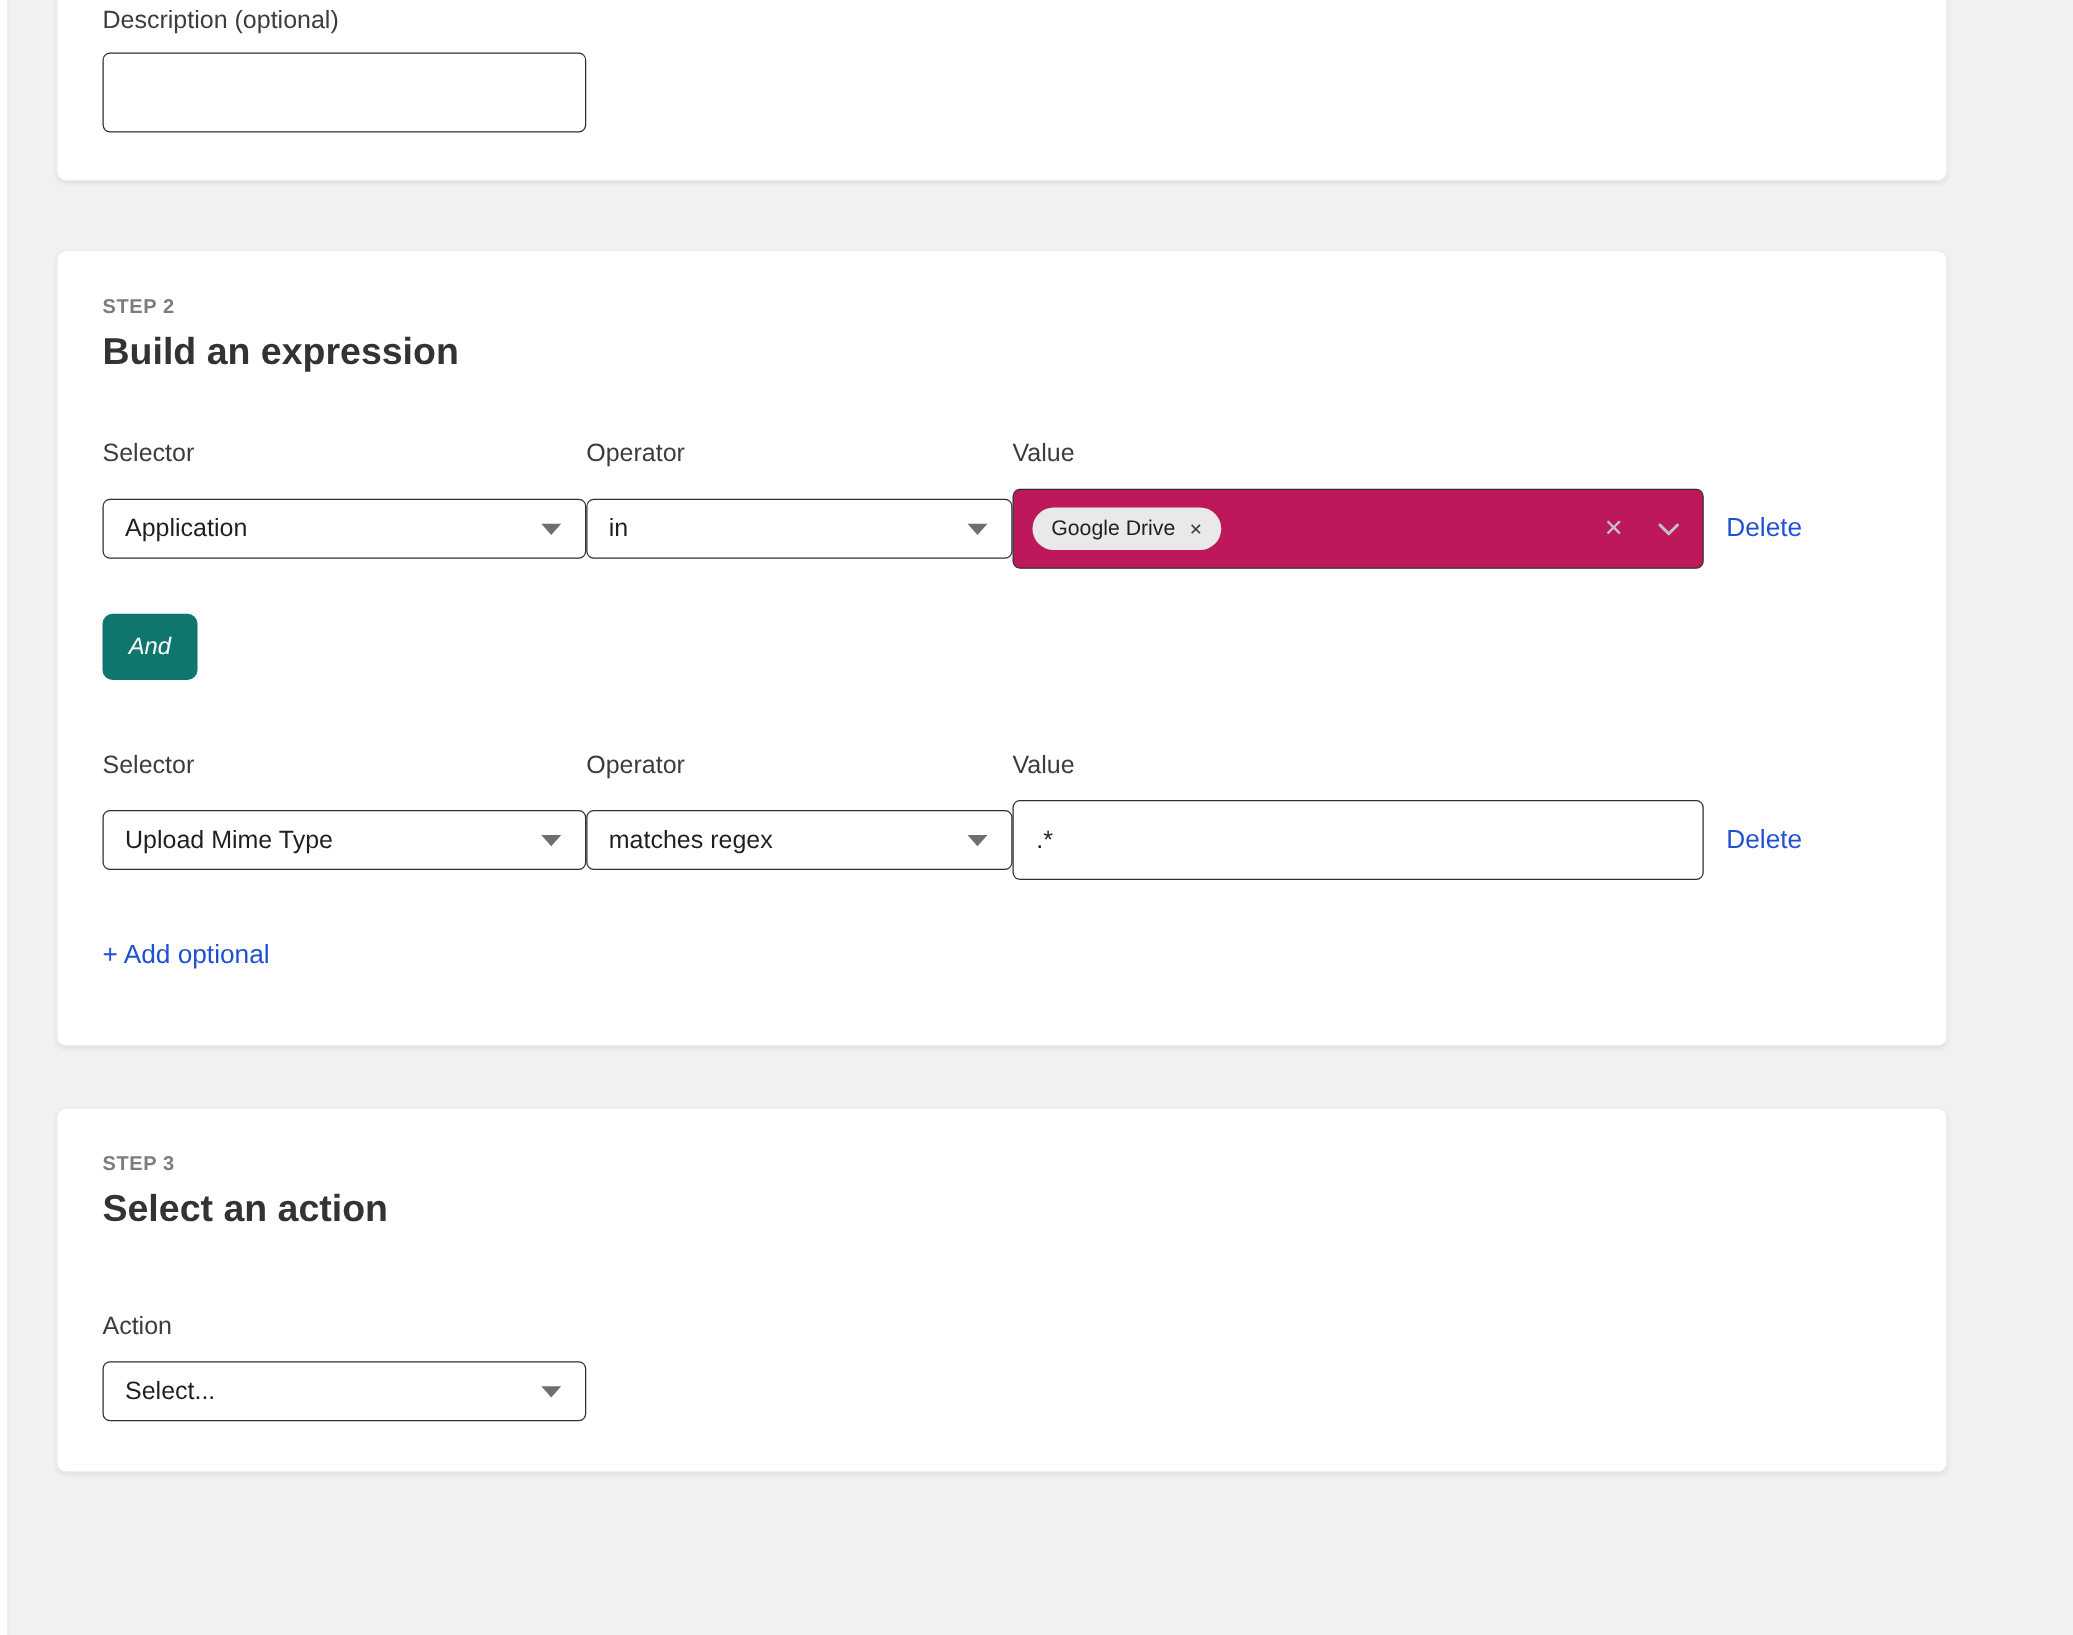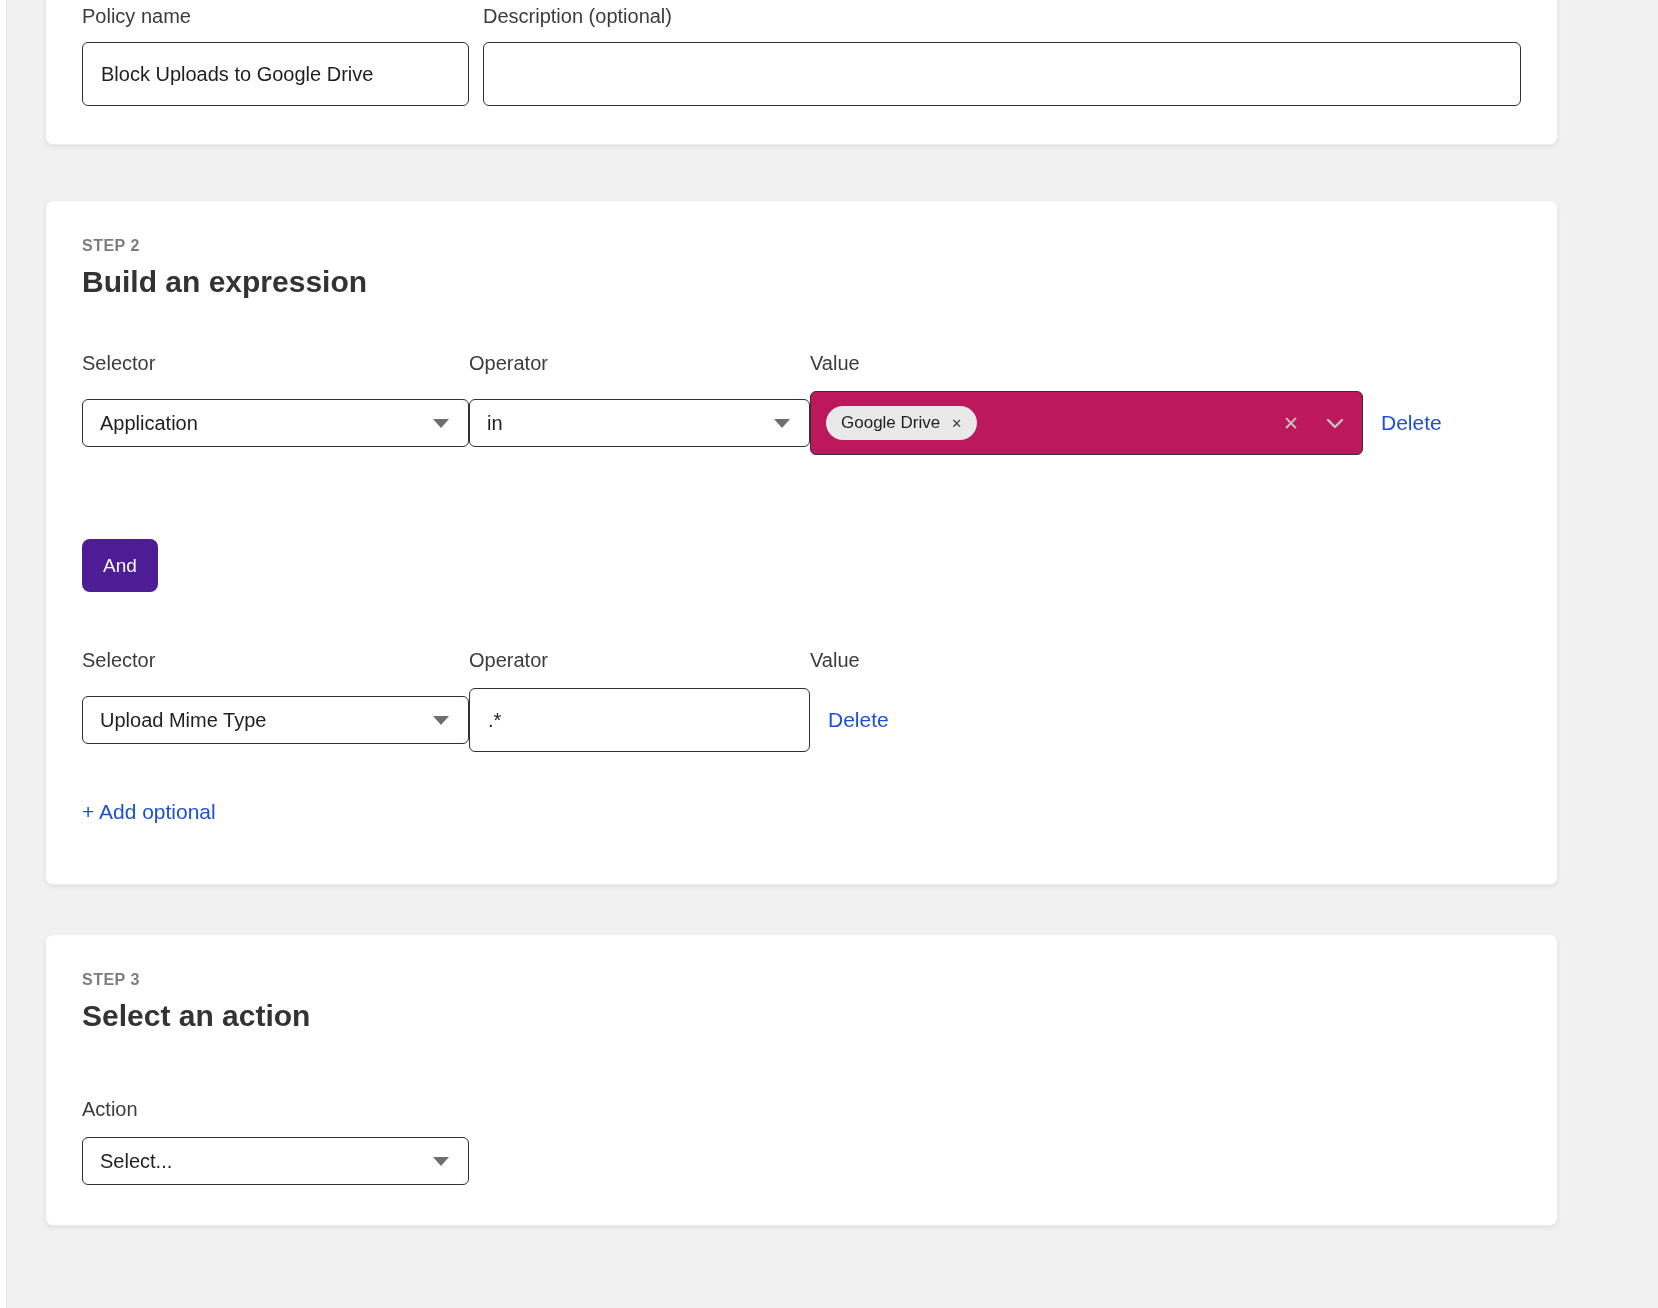--- a/index.html
+++ b/index.html
@@ -82,44 +82,41 @@
   .ms-clear { font-size:19px; color:#c3c3c3; cursor:pointer; line-height:1; }
   .ms-chevron { margin-left:27px; display:flex; align-items:center; cursor:pointer; }
 
   .link {
     color:#1f50d2; font-size:21px; text-decoration:none; cursor:pointer;
     display:inline-block;
   }
   .delete-cell { padding-left:18px; }
 
   .and-btn {
-    display:inline-block; margin-top:84px;
-    background:#4c1d95; color:#ffffff; font-size:19px; font-family:inherit;
+    display:inline-block; margin-top:36px;
+    background:#0f766e; color:#ffffff; font-size:19px; font-family:inherit;
     border:none; border-radius:8px; padding:15px 21px; cursor:pointer;
     line-height:23px;
+    font-style:italic;
   }
   .cond-grid.labels.second { margin-top:56px; }
   .add-condition { margin-top:48px; }
 
   .action-label { margin-top:64px; }
   .action-select { width:387px; margin-top:16px; }
 </style>
 </head>
 <body>
 
 <div class="left-strip"></div>
 
 <div class="content">
 
   <section class="card step1">
     <div class="top-grid">
-      <div>
-        <label class="field-label">Policy name</label>
-        <input class="text-input" type="text" value="Block Uploads to Google Drive" style="">
-      </div>
       <div>
         <label class="field-label">Description (optional)</label>
         <input class="text-input" type="text" value="" style="">
       </div>
     </div>
   </section>
 
   <section class="card step2">
     <div class="step-label">STEP 2</div>
     <h2 class="card-title">Build an expression</h2>
@@ -170,20 +167,24 @@
       <span class="field-label">Value</span>
       <span></span>
     </div>
 
     
     <div class="cond-grid controls">
       <div class="select-box" role="button">
         <span>Upload Mime Type</span>
         <span class="caret"></span>
       </div>
+      <div class="select-box" role="button">
+        <span>matches regex</span>
+        <span class="caret"></span>
+      </div>
       <input class="text-input" type="text" value=".*" style="">
       <div class="delete-cell">
         <a class="link">Delete</a>
       </div>
     </div>
 
     <div class="add-condition">
       <a class="link">+ Add optional</a>
     </div>
   </section>

